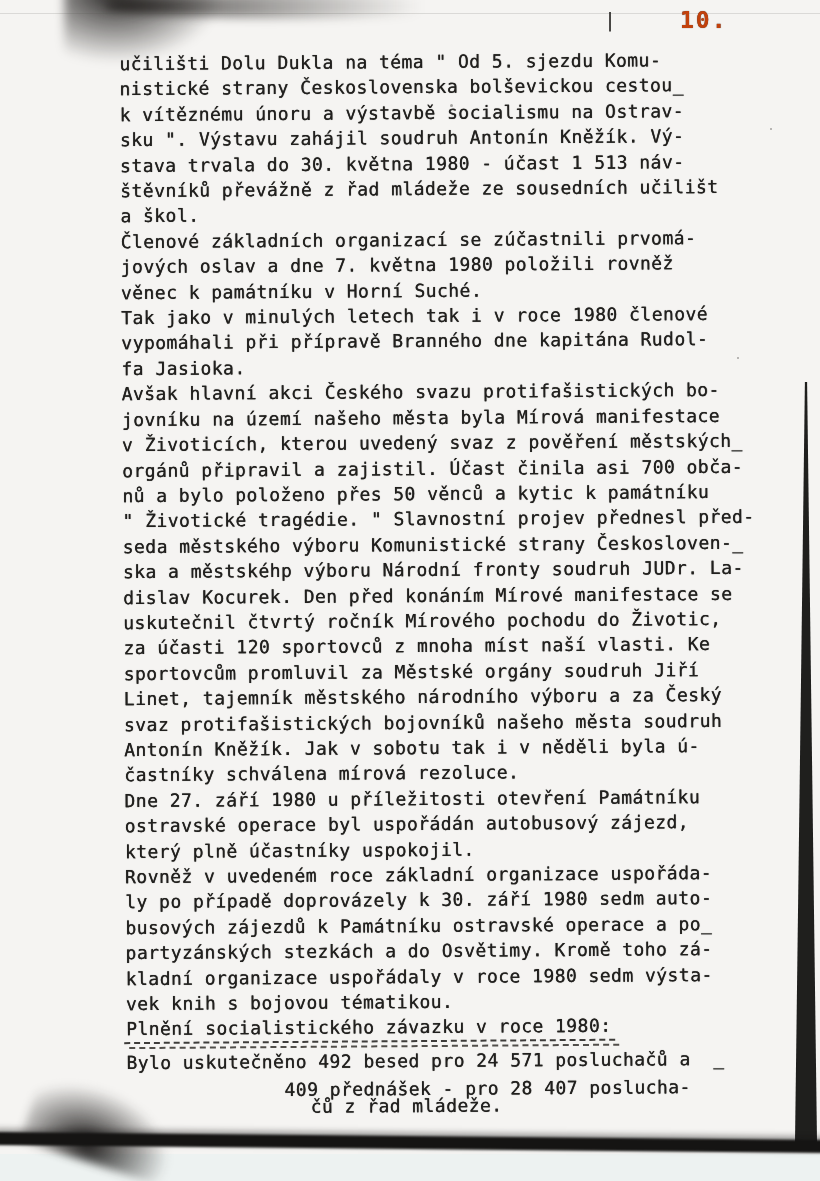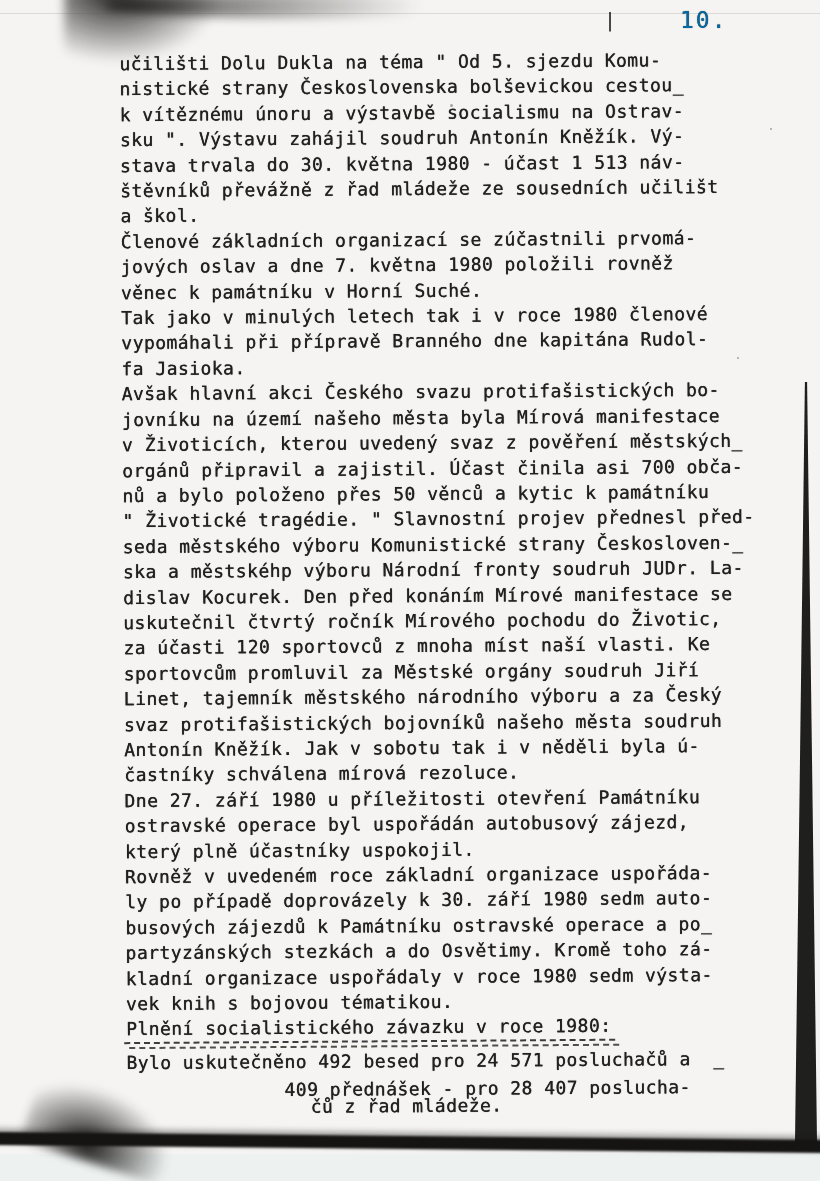--- a/index.html
+++ b/index.html
@@ -61,21 +61,21 @@
     position:absolute;left:0;right:0;top:1154px;bottom:0;
     background:#edf2f1;
   }
   
   .header-mark{
     position:absolute;left:604px;top:8px;
     font-size:20px;color:#2a2927;
   }
   .page-number{
     position:absolute;left:680px;top:7px;
-    font-size:23px;font-weight:normal;letter-spacing:2px;color:#0369a1;
+    font-size:23px;font-weight:bold;letter-spacing:2px;color:#c2410c;
     text-shadow:0 0 0.8px rgba(25,24,23,0.9);
   }
   .typed{
     position:absolute;left:123px;top:49px;width:612px;
     font-size:18px;line-height:25.4px;letter-spacing:0.45px;
     color:#21201e;
     text-shadow:0 0 0.7px rgba(32,30,28,0.85), 0.3px 0 0 rgba(32,30,28,0.35);
     transform:rotate(-0.4deg);
   }
   .line{white-space:pre;}

